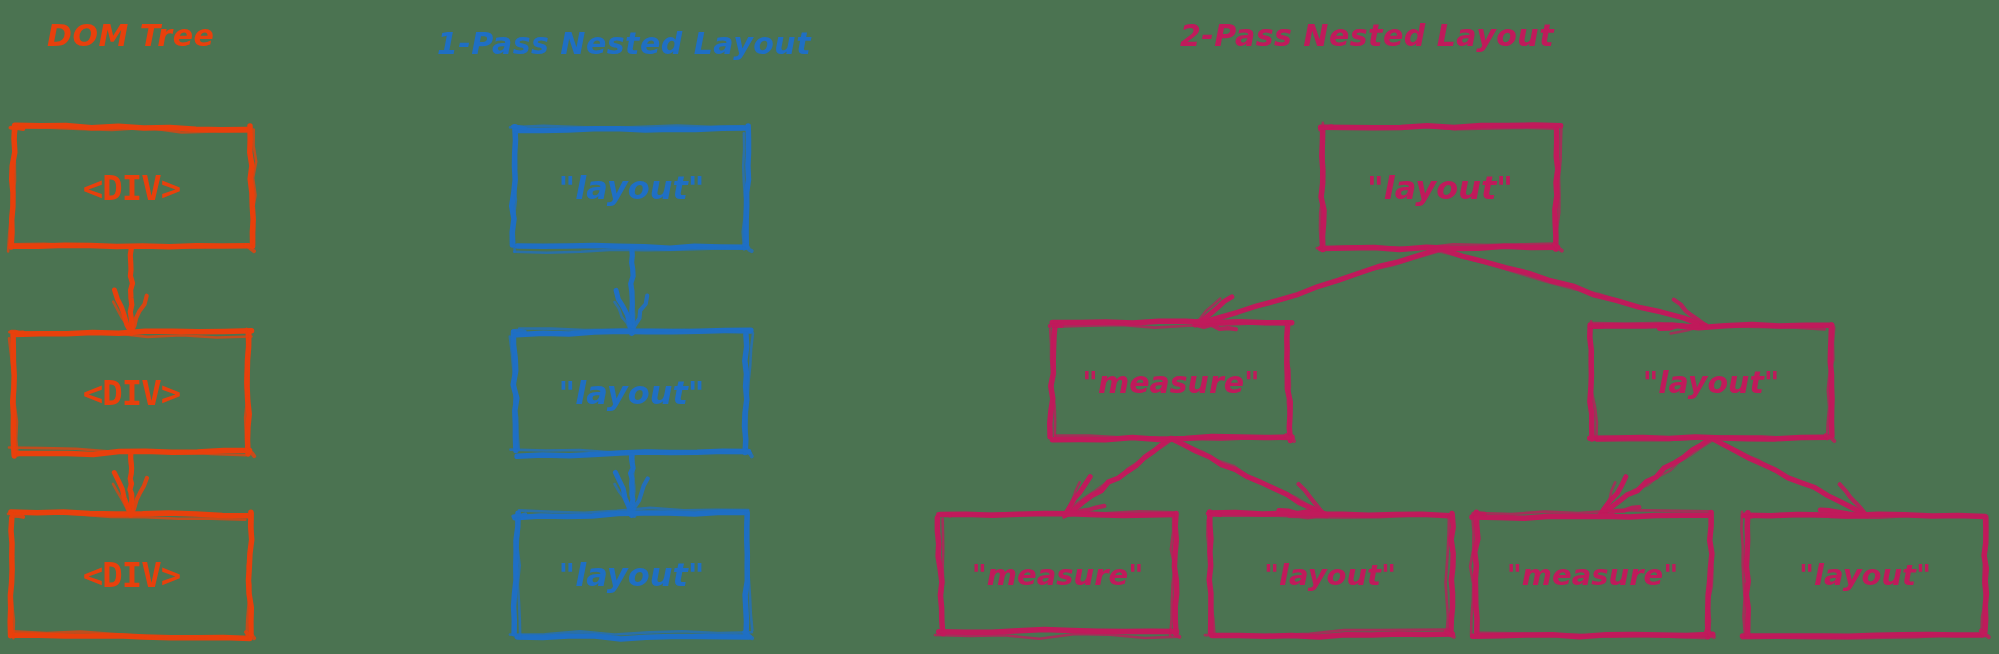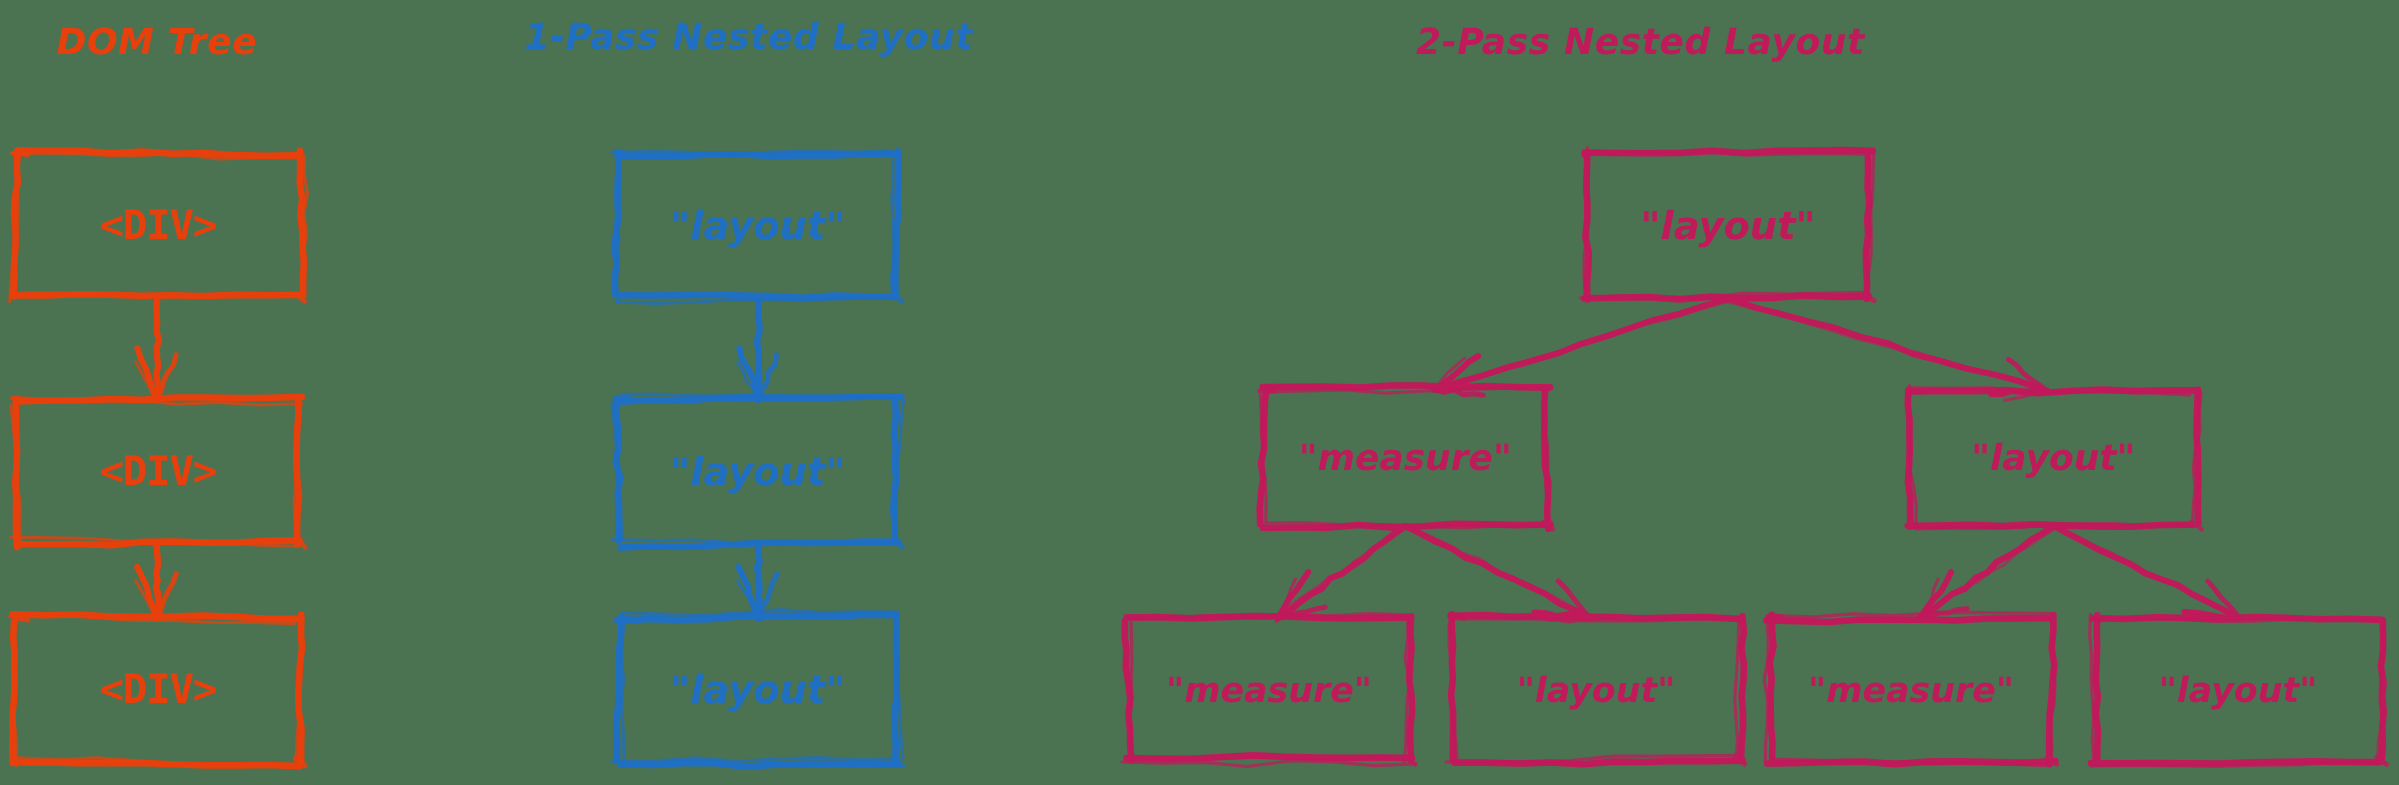--- a/index.html
+++ b/index.html
@@ -284,21 +284,21 @@
           <path d="M1987.2 516.1L1986.8 532.8L1986.0 549.2L1983.8 566.3L1983.3 583.4L1985.3 600.4L1982.1 616.6L1981.4 634.5" fill="none" stroke="#c01a5b" stroke-width="2.6" stroke-linecap="round" stroke-linejoin="round" stroke-opacity="0.75"></path>
           <path d="M1987.6 635.9L1953.2 634.6L1916.7 637.2L1882.8 637.7L1847.5 638.5L1811.6 638.1L1775.8 637.7L1742.0 638.3" fill="none" stroke="#c01a5b" stroke-width="2.6" stroke-linecap="round" stroke-linejoin="round" stroke-opacity="0.75"></path>
           <path d="M1744.7 632.5L1743.5 616.4L1744.6 598.2L1743.5 580.8L1742.7 564.8L1742.8 546.4L1741.4 529.0L1742.0 511.9" fill="none" stroke="#c01a5b" stroke-width="2.6" stroke-linecap="round" stroke-linejoin="round" stroke-opacity="0.75"></path>
           <path d="M1742.9 516.1L1746.7 516.4L1751.3 516.6L1754.7 515.6" fill="none" stroke="#c01a5b" stroke-width="4" stroke-linecap="round" stroke-linejoin="round" stroke-opacity="0.9"></path>
           <path d="M1980.8 630.7L1982.9 633.5L1986.0 634.9L1988.9 637.1" fill="none" stroke="#c01a5b" stroke-width="4" stroke-linecap="round" stroke-linejoin="round" stroke-opacity="0.8"></path>
         </g>
       </g>
     </svg>
   <div id="overlay">
       <div class="layer-title" style="left: 15px; top: 18px; color: rgb(232, 64, 12); font-size: 30px; margin-left: 32px;">DOM Tree</div>
-      <div class="layer-title" style="left: 437px; top: 14px; color: rgb(31, 111, 196); font-size: 30px;">1-Pass Nested Layout</div>
+      <div class="layer-title" style="left: 437px; top: 26px; color: rgb(31, 111, 196); font-size: 30px;">1-Pass Nested Layout</div>
       <div class="layer-title" style="left: 1180px; top: 18px; color: rgb(192, 26, 91); font-size: 30px;">2-Pass Nested Layout</div>
       <div class="box-label lbl-div" style="left: 131.5px; top: 188px; color: rgb(232, 64, 12); font-size: 34px;">&lt;DIV&gt;</div>
       <div class="box-label lbl-div" style="left: 131.5px; top: 393px; color: rgb(232, 64, 12); font-size: 34px;">&lt;DIV&gt;</div>
       <div class="box-label lbl-div" style="left: 131.5px; top: 575px; color: rgb(232, 64, 12); font-size: 34px;">&lt;DIV&gt;</div>
       <div class="box-label lbl-quote" style="left: 631.5px; top: 188px; color: rgb(31, 111, 196); font-size: 32px;">"layout"</div>
       <div class="box-label lbl-quote" style="left: 631.5px; top: 393px; color: rgb(31, 111, 196); font-size: 32px;">"layout"</div>
       <div class="box-label lbl-quote" style="left: 631.5px; top: 575px; color: rgb(31, 111, 196); font-size: 32px;">"layout"</div>
       <div class="box-label lbl-quote" style="left: 1440px; top: 188px; color: rgb(192, 26, 91); font-size: 32px;">"layout"</div>
       <div class="box-label lbl-quote" style="left: 1171px; top: 381.5px; color: rgb(192, 26, 91); font-size: 30px;">"measure"</div>
       <div class="box-label lbl-quote" style="left: 1711px; top: 381.5px; color: rgb(192, 26, 91); font-size: 30px;">"layout"</div>

